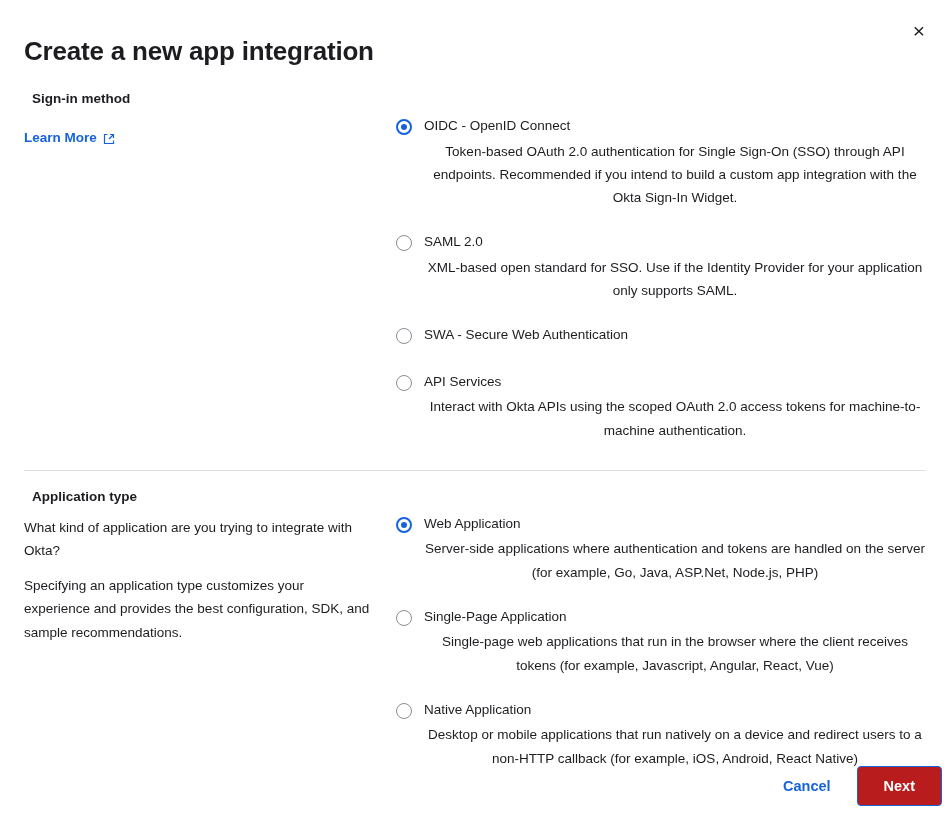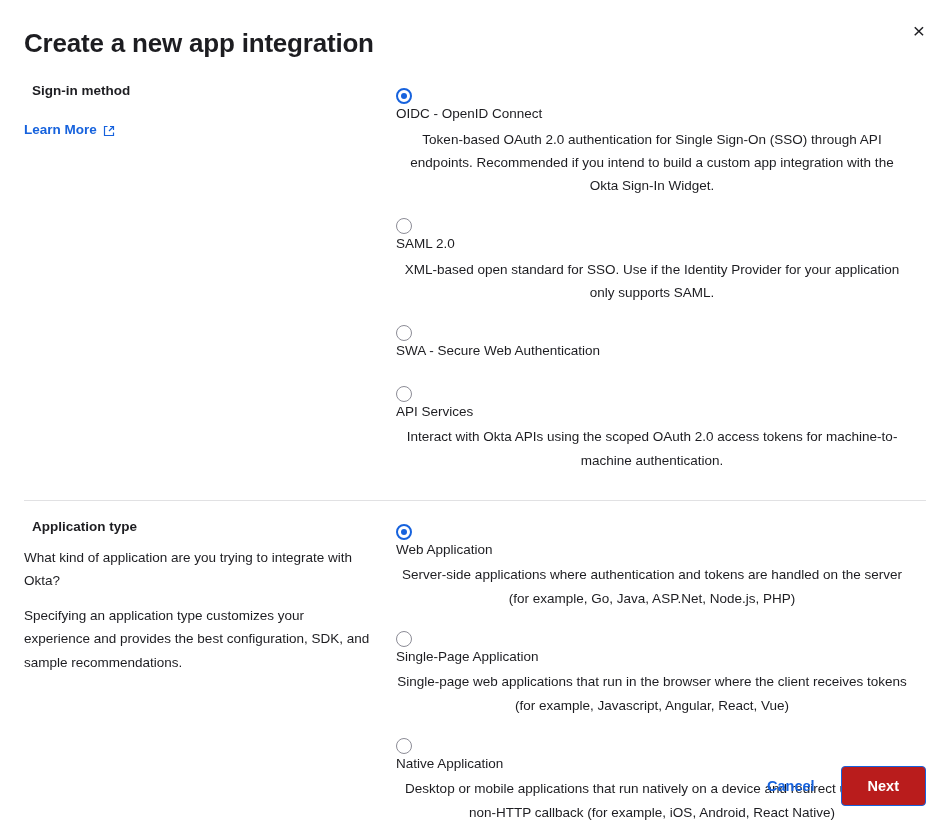--- a/index.html
+++ b/index.html
@@ -36,21 +36,21 @@
     line-height: 26px;
     text-align: center;
     padding: 0;
     font-family: "Liberation Sans", sans-serif;
   }
   .dialog-title {
     font-size: 26px;
     font-weight: bold;
     letter-spacing: -0.2px;
     margin: 0;
-    padding-top: 28px;
+    padding-top: 36px;
     padding-bottom: 6px;
     color: #1d1d21;
   }
   .section {
     display: flex;
     flex-direction: row;
     align-items: flex-start;
     padding-top: 18px;
   }
   .section-left {
@@ -88,24 +88,25 @@
   .section-desc {
     font-size: 13.5px;
     line-height: 1.72;
     color: #1d1d21;
     margin: 12px 0 0 0;
     max-width: 350px;
   }
   .radio-group { margin: 0; padding: 0; }
   .radio-row {
     display: flex;
-    flex-direction: column;
+    flex-direction: row;
     align-items: flex-start;
     margin-bottom: 18px;
     cursor: pointer;
+    margin-top: 23px;
   }
   .radio-row:last-child { margin-bottom: 0; }
   .radio-mark {
     flex: 0 0 auto;
     width: 16px;
     height: 16px;
     border-radius: 50%;
     border: 1.5px solid #8c8c96;
     background: #ffffff;
     margin-top: 3px;
@@ -141,21 +142,21 @@
     text-align: center;
   }
   .divider {
     border: none;
     border-top: 1px solid #e1e1e3;
     margin: 28px 0 0 0;
   }
   .footer {
     position: absolute;
     left: 24px;
-    right: 24px;
+    right: 8px;
     bottom: 24px;
     display: flex;
     justify-content: flex-end;
     align-items: center;
     gap: 14px;
   }
   .btn-cancel {
     border: none;
     background: transparent;
     color: #1662dd;

